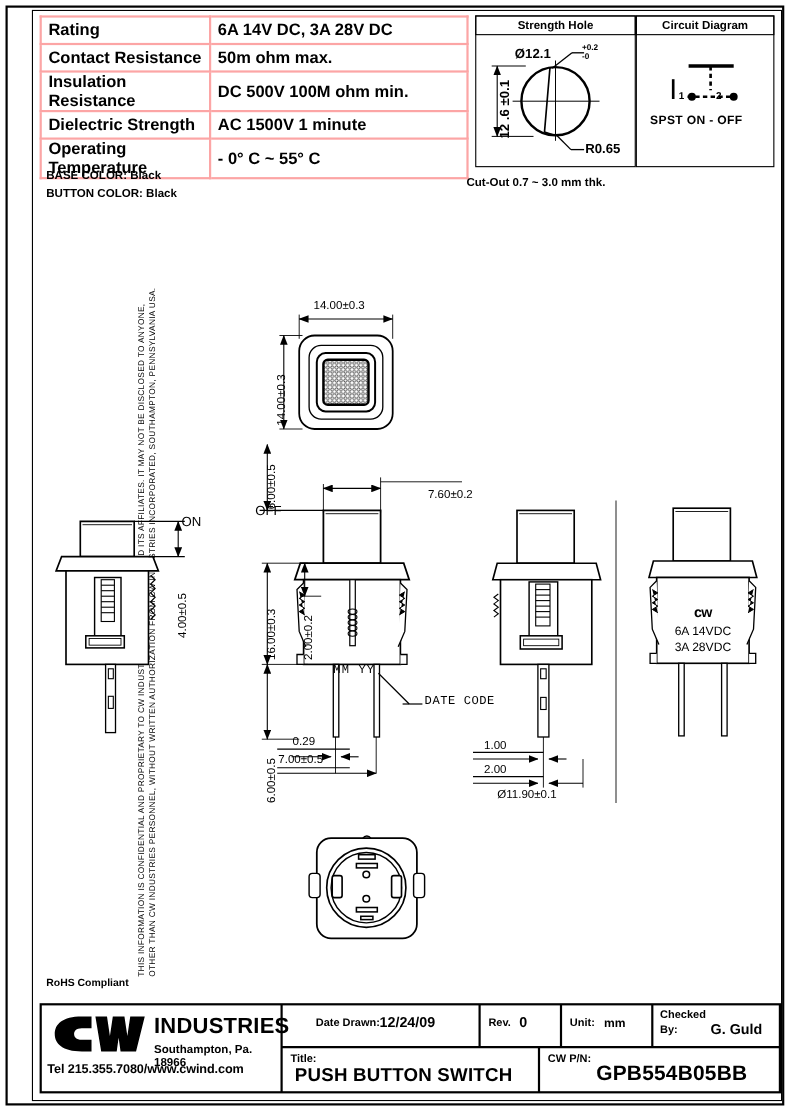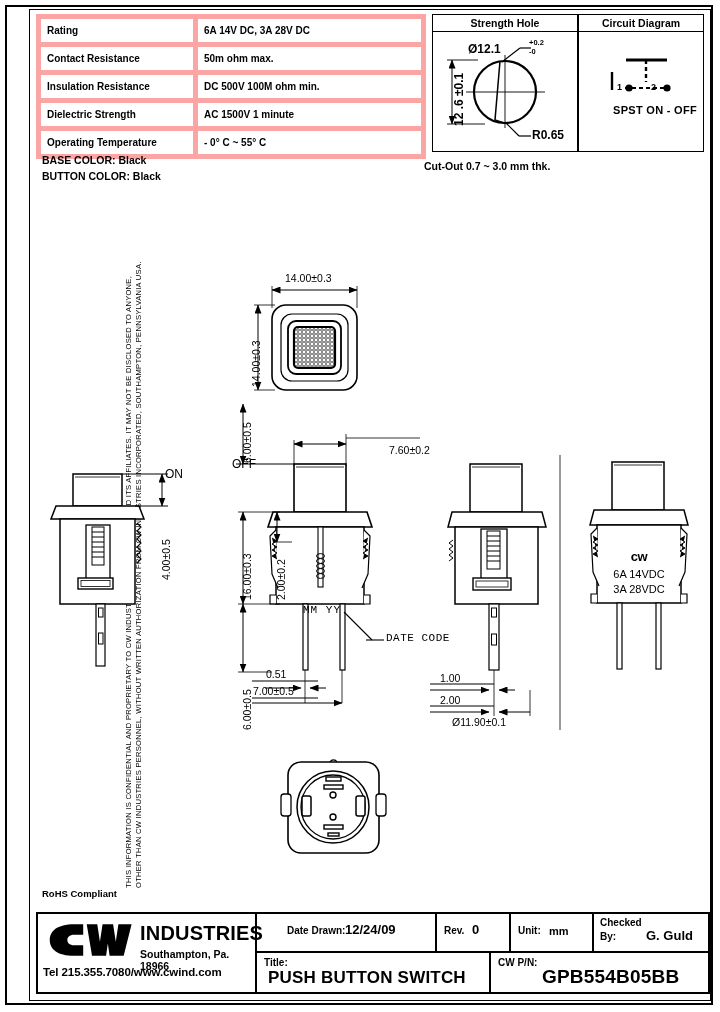--- a/index.html
+++ b/index.html
@@ -24,36 +24,36 @@
     letter-spacing:.25px;
     line-height:10px;
     text-align:left;
     white-space:nowrap;
     font-family:"Liberation Sans", sans-serif;
   }
   .vnote div{display:block;}
 
   
   .spec{position:absolute;left:36px;top:14px;width:390px;border-collapse:collapse;}
-  .spec td{border:5px solid #fca5a5;font-size:10px;font-weight:bold;height:23px;padding:0 6px;vertical-align:middle;}
+  .spec td{border:2px solid #fca5a5;font-size:15px;font-weight:bold;height:23px;padding:0 6px;vertical-align:middle;}
   .spec td.v{font-weight:bold;}
   .spec .lab{width:108px;}
   .spec .lab2{width:140px;}
 
   .colors{position:absolute;left:42px;top:152px;font-size:10.5px;font-weight:bold;line-height:16px;}
 
   
   .mh-box{position:absolute;left:432px;top:14px;width:146px;height:138px;border:1px solid #000;box-sizing:border-box;}
   .mh-hdr{position:absolute;left:432px;top:14px;width:146px;height:18px;border:1px solid #000;box-sizing:border-box;
           font-size:10.5px;font-weight:bold;text-align:center;line-height:17px;}
   .cd-box{position:absolute;left:578px;top:14px;width:126px;height:138px;border:1px solid #000;box-sizing:border-box;}
   .cd-hdr{position:absolute;left:578px;top:14px;width:126px;height:18px;border:1px solid #000;box-sizing:border-box;
           font-size:10.5px;font-weight:bold;text-align:center;line-height:17px;}
   .cutout{position:absolute;left:424px;top:160px;font-size:10.5px;font-weight:bold;}
-  .spst-lab{position:absolute;left:591px;top:104px;font-size:11px;font-weight:bold;letter-spacing:.3px;margin-left:22px;}
+  .spst-lab{position:absolute;left:591px;top:104px;font-size:11px;font-weight:bold;letter-spacing:.3px;}
 
   .svgl{position:absolute;left:0;top:0;pointer-events:none;}
 
   .rohs{position:absolute;left:42px;top:888px;font-size:9.5px;font-weight:bold;text-align:right;}
 
   
   .tb{position:absolute;left:36px;top:912px;width:674px;height:82px;border:2px solid #000;box-sizing:border-box;}
 
   .logo-wrap{position:absolute;left:40px;top:916px;width:212px;height:74px;}
   .cw-mark{position:absolute;left:8px;top:6px;width:88px;height:36px;}
@@ -362,21 +362,21 @@
 
   <div class="dimtxt" style="left:165px;top:467px;font-size:12px;">ON</div>
   <div class="dimtxt rot" style="left:160px;top:580px;">4.00±0.5</div>
 
   <div class="dimtxt" style="left:389px;top:444px;">7.60±0.2</div>
   <div class="dimtxt" style="left:232px;top:457px;font-size:12px;">OFF</div>
   <div class="dimtxt rot" style="left:241px;top:463px;">6.00±0.5</div>
   <div class="dimtxt rot" style="left:241px;top:600px;">16.00±0.3</div>
   <div class="dimtxt rot" style="left:275px;top:600px;">2.00±0.2</div>
   <div class="dimtxt rot" style="left:241px;top:730px;">6.00±0.5</div>
-  <div class="dimtxt" style="left:266px;top:668px;">0.51</div>
+  <div class="dimtxt" style="left:266px;top:668px;">0.29</div>
   <div class="dimtxt" style="left:253px;top:685px;">7.00±0.5</div>
   <div class="lead" style="left:303px;top:604px;font-weight:normal;letter-spacing:1px;">MM  YY</div>
   <div class="lead" style="left:386px;top:632px;letter-spacing:.5px;">DATE CODE</div>
 
   <div class="dimtxt" style="left:440px;top:672px;">1.00</div>
   <div class="dimtxt" style="left:440px;top:694px;">2.00</div>
   <div class="dimtxt" style="left:452px;top:716px;">Ø11.90±0.1</div>
 
   <div class="marktxt" style="left:610px;top:549px;width:58px;font-size:13px;letter-spacing:-.5px;">cw</div>
   <div class="marktxt" style="left:602px;top:568px;width:74px;font-size:11px;font-weight:normal;">6A 14VDC</div>

